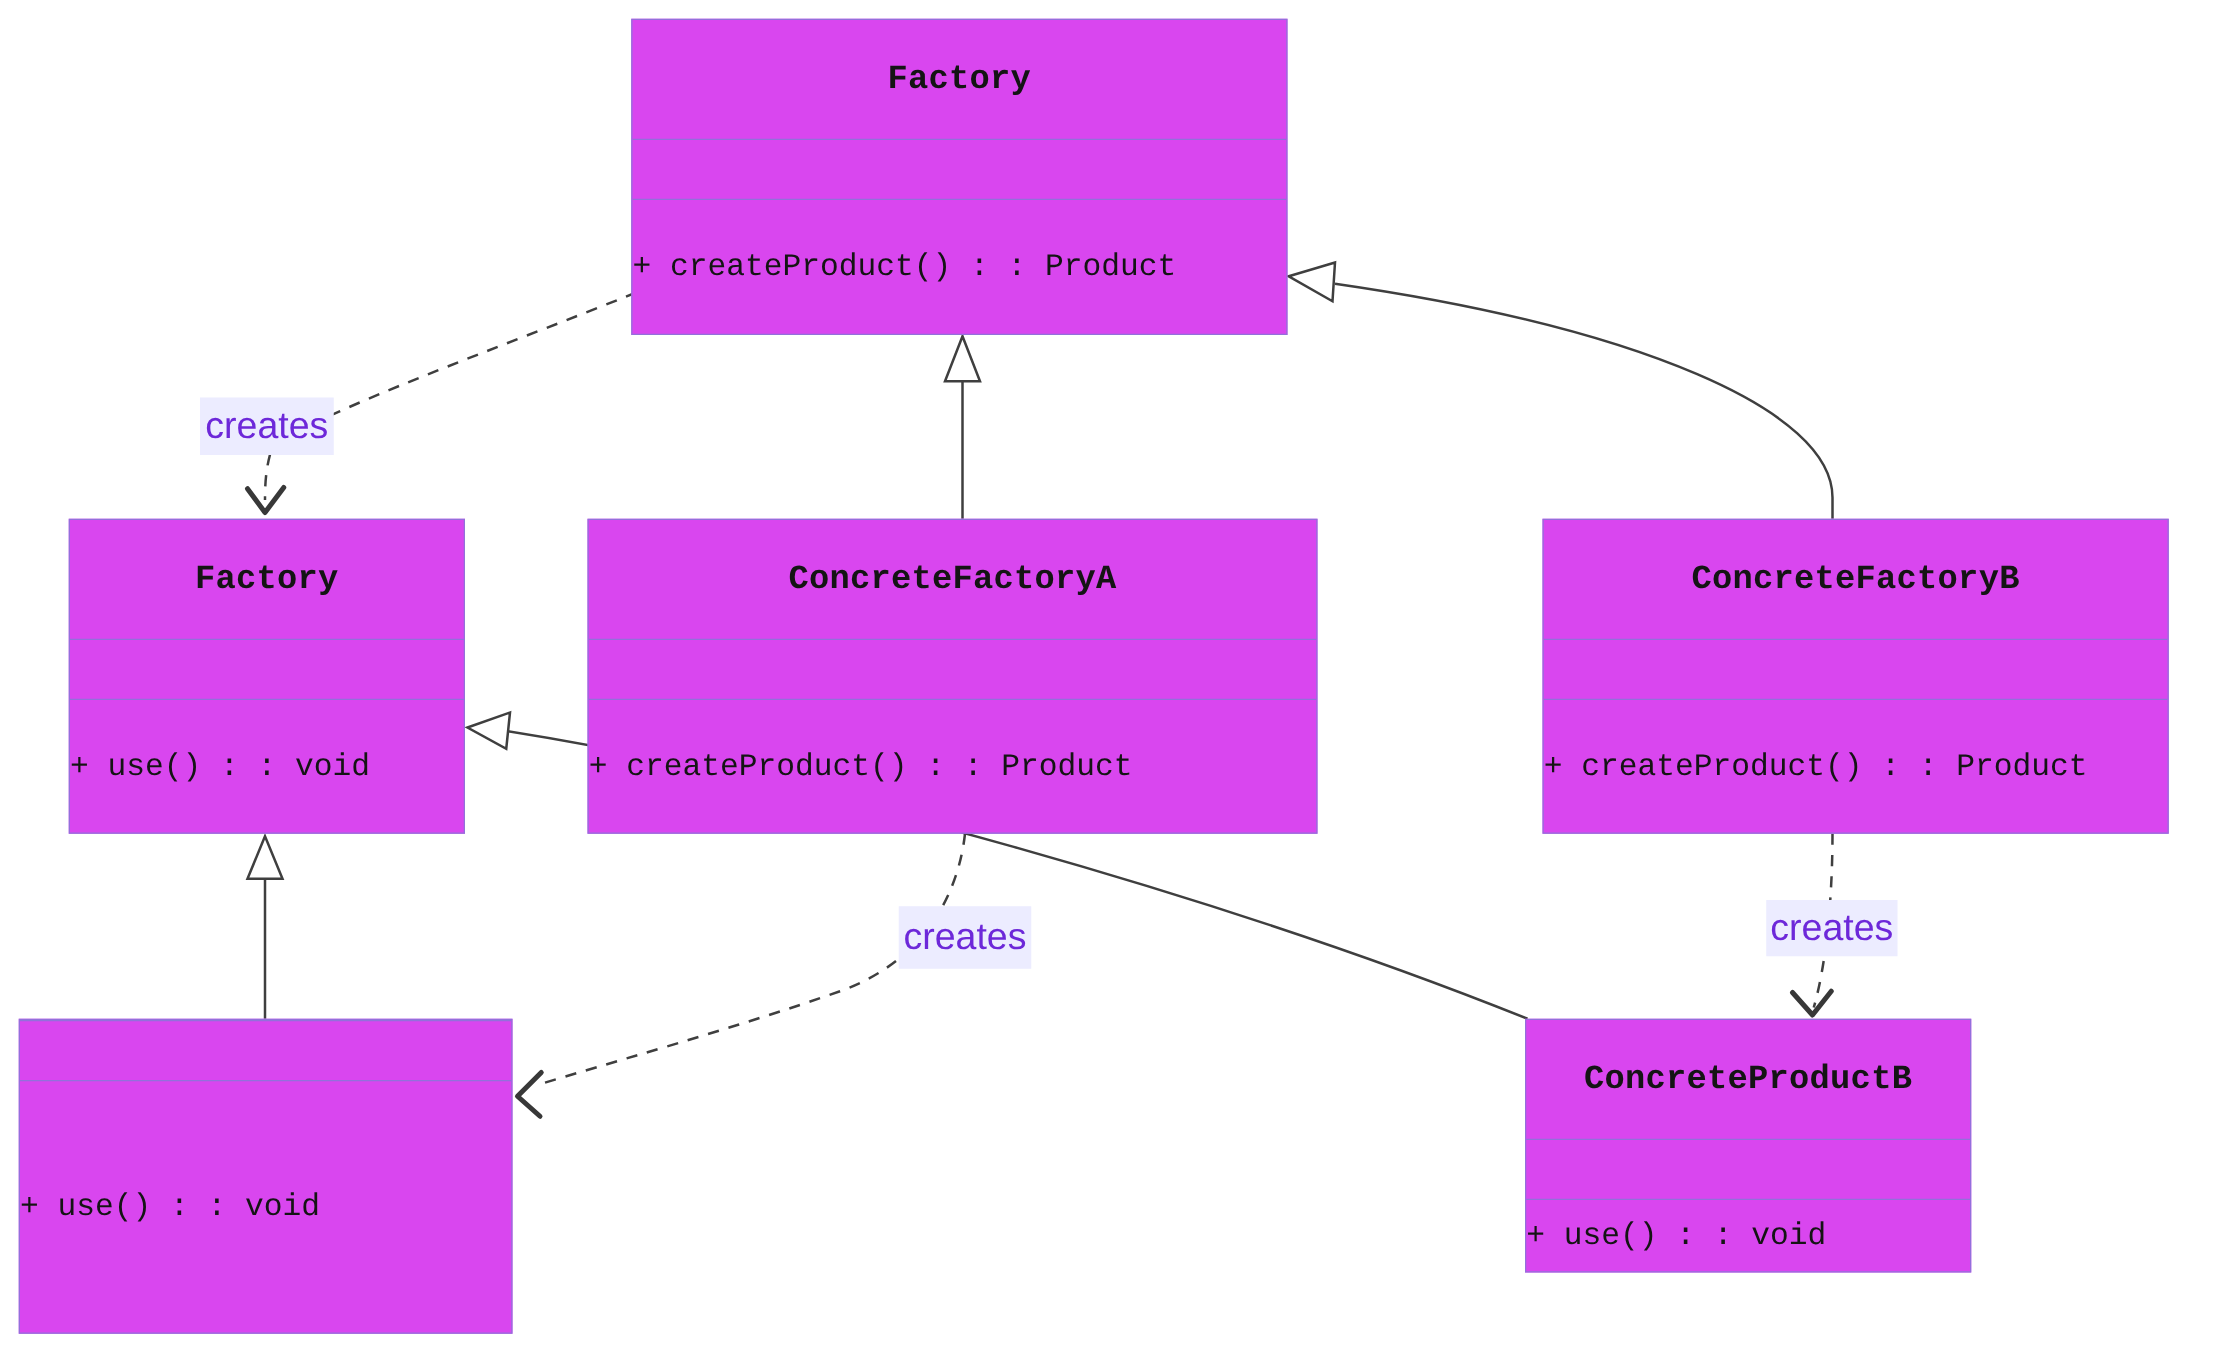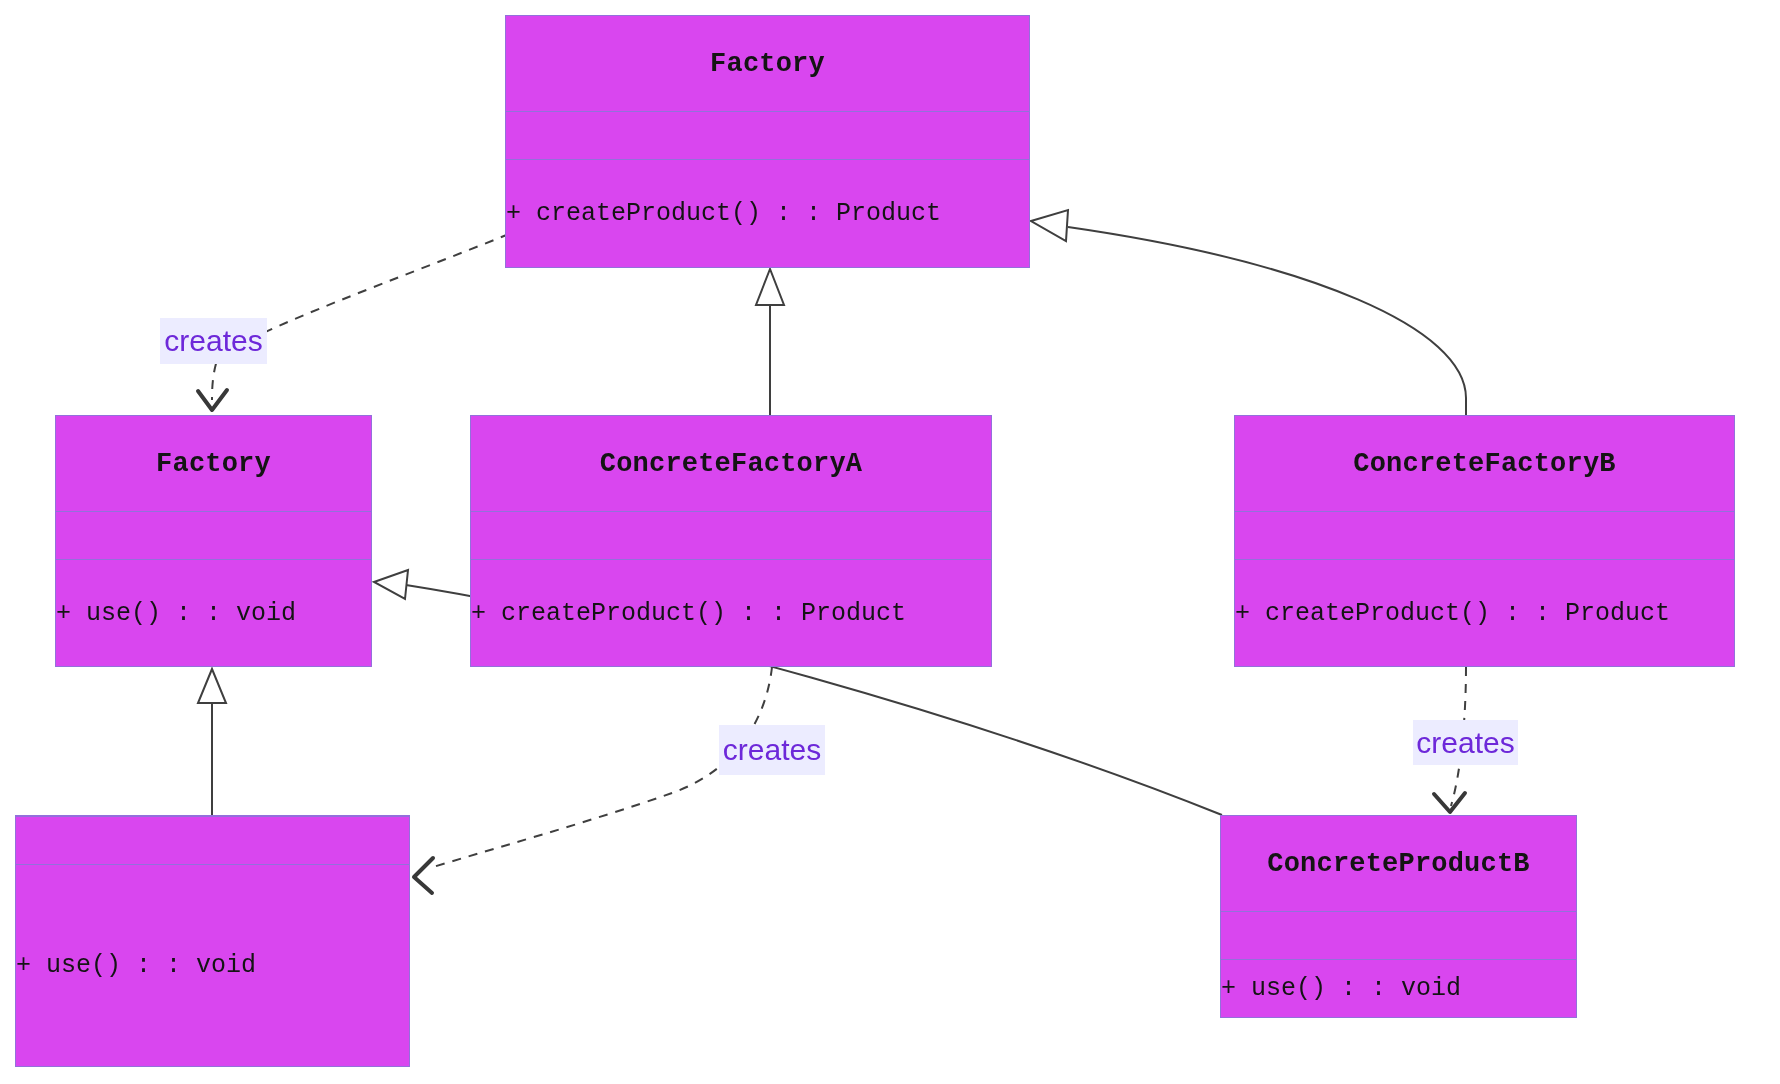--- a/index.html
+++ b/index.html
@@ -88,21 +88,21 @@
   </div>
 
   <div class="uml-class" style="left:55px;top:415px;width:317px;height:252px;">
     <div class="uml-title">Factory</div>
     <div class="uml-attrs"></div>
     <div class="uml-methods">
       <span>+ use() : : void</span>
     </div>
   </div>
 
-  <div class="uml-class" style="left:470px;top:415px;width:522px;height:252px;">
+  <div class="uml-class" style="left:470px;top:415px;width:584px;height:252px;">
     <div class="uml-title">ConcreteFactoryA</div>
     <div class="uml-attrs"></div>
     <div class="uml-methods">
       <span>+ createProduct() : : Product</span>
     </div>
   </div>
 
   <div class="uml-class" style="left:1234px;top:415px;width:501px;height:252px;">
     <div class="uml-title">ConcreteFactoryB</div>
     <div class="uml-attrs"></div>

